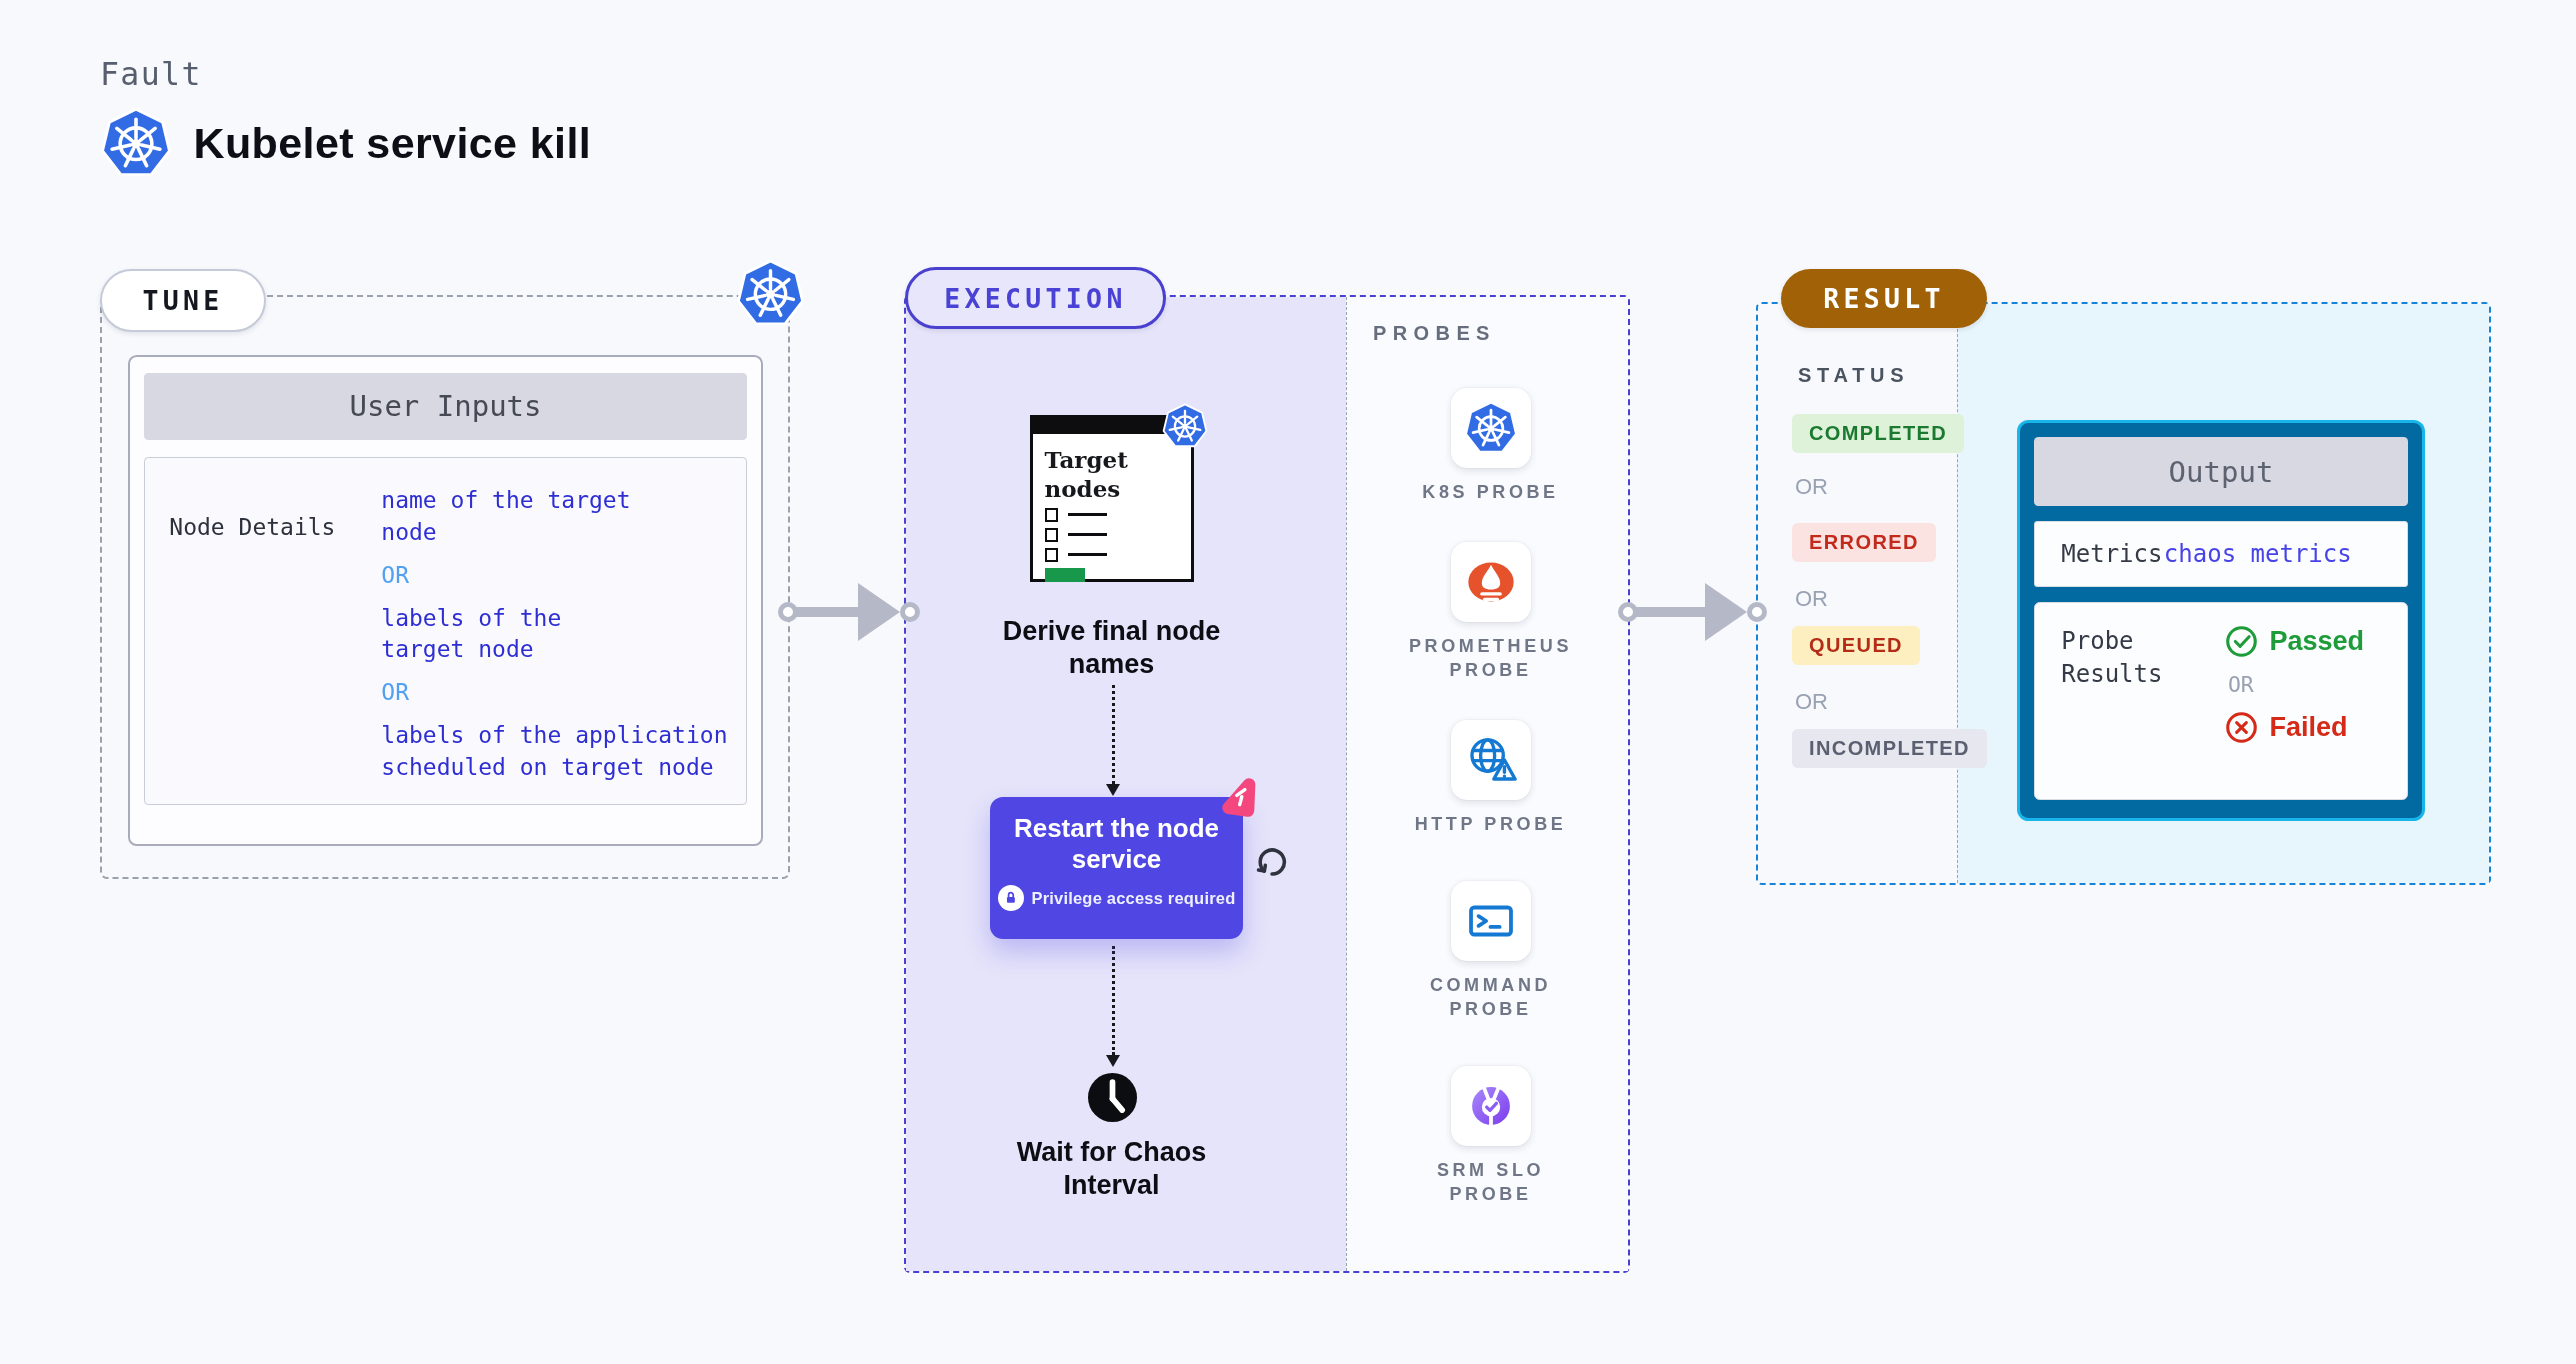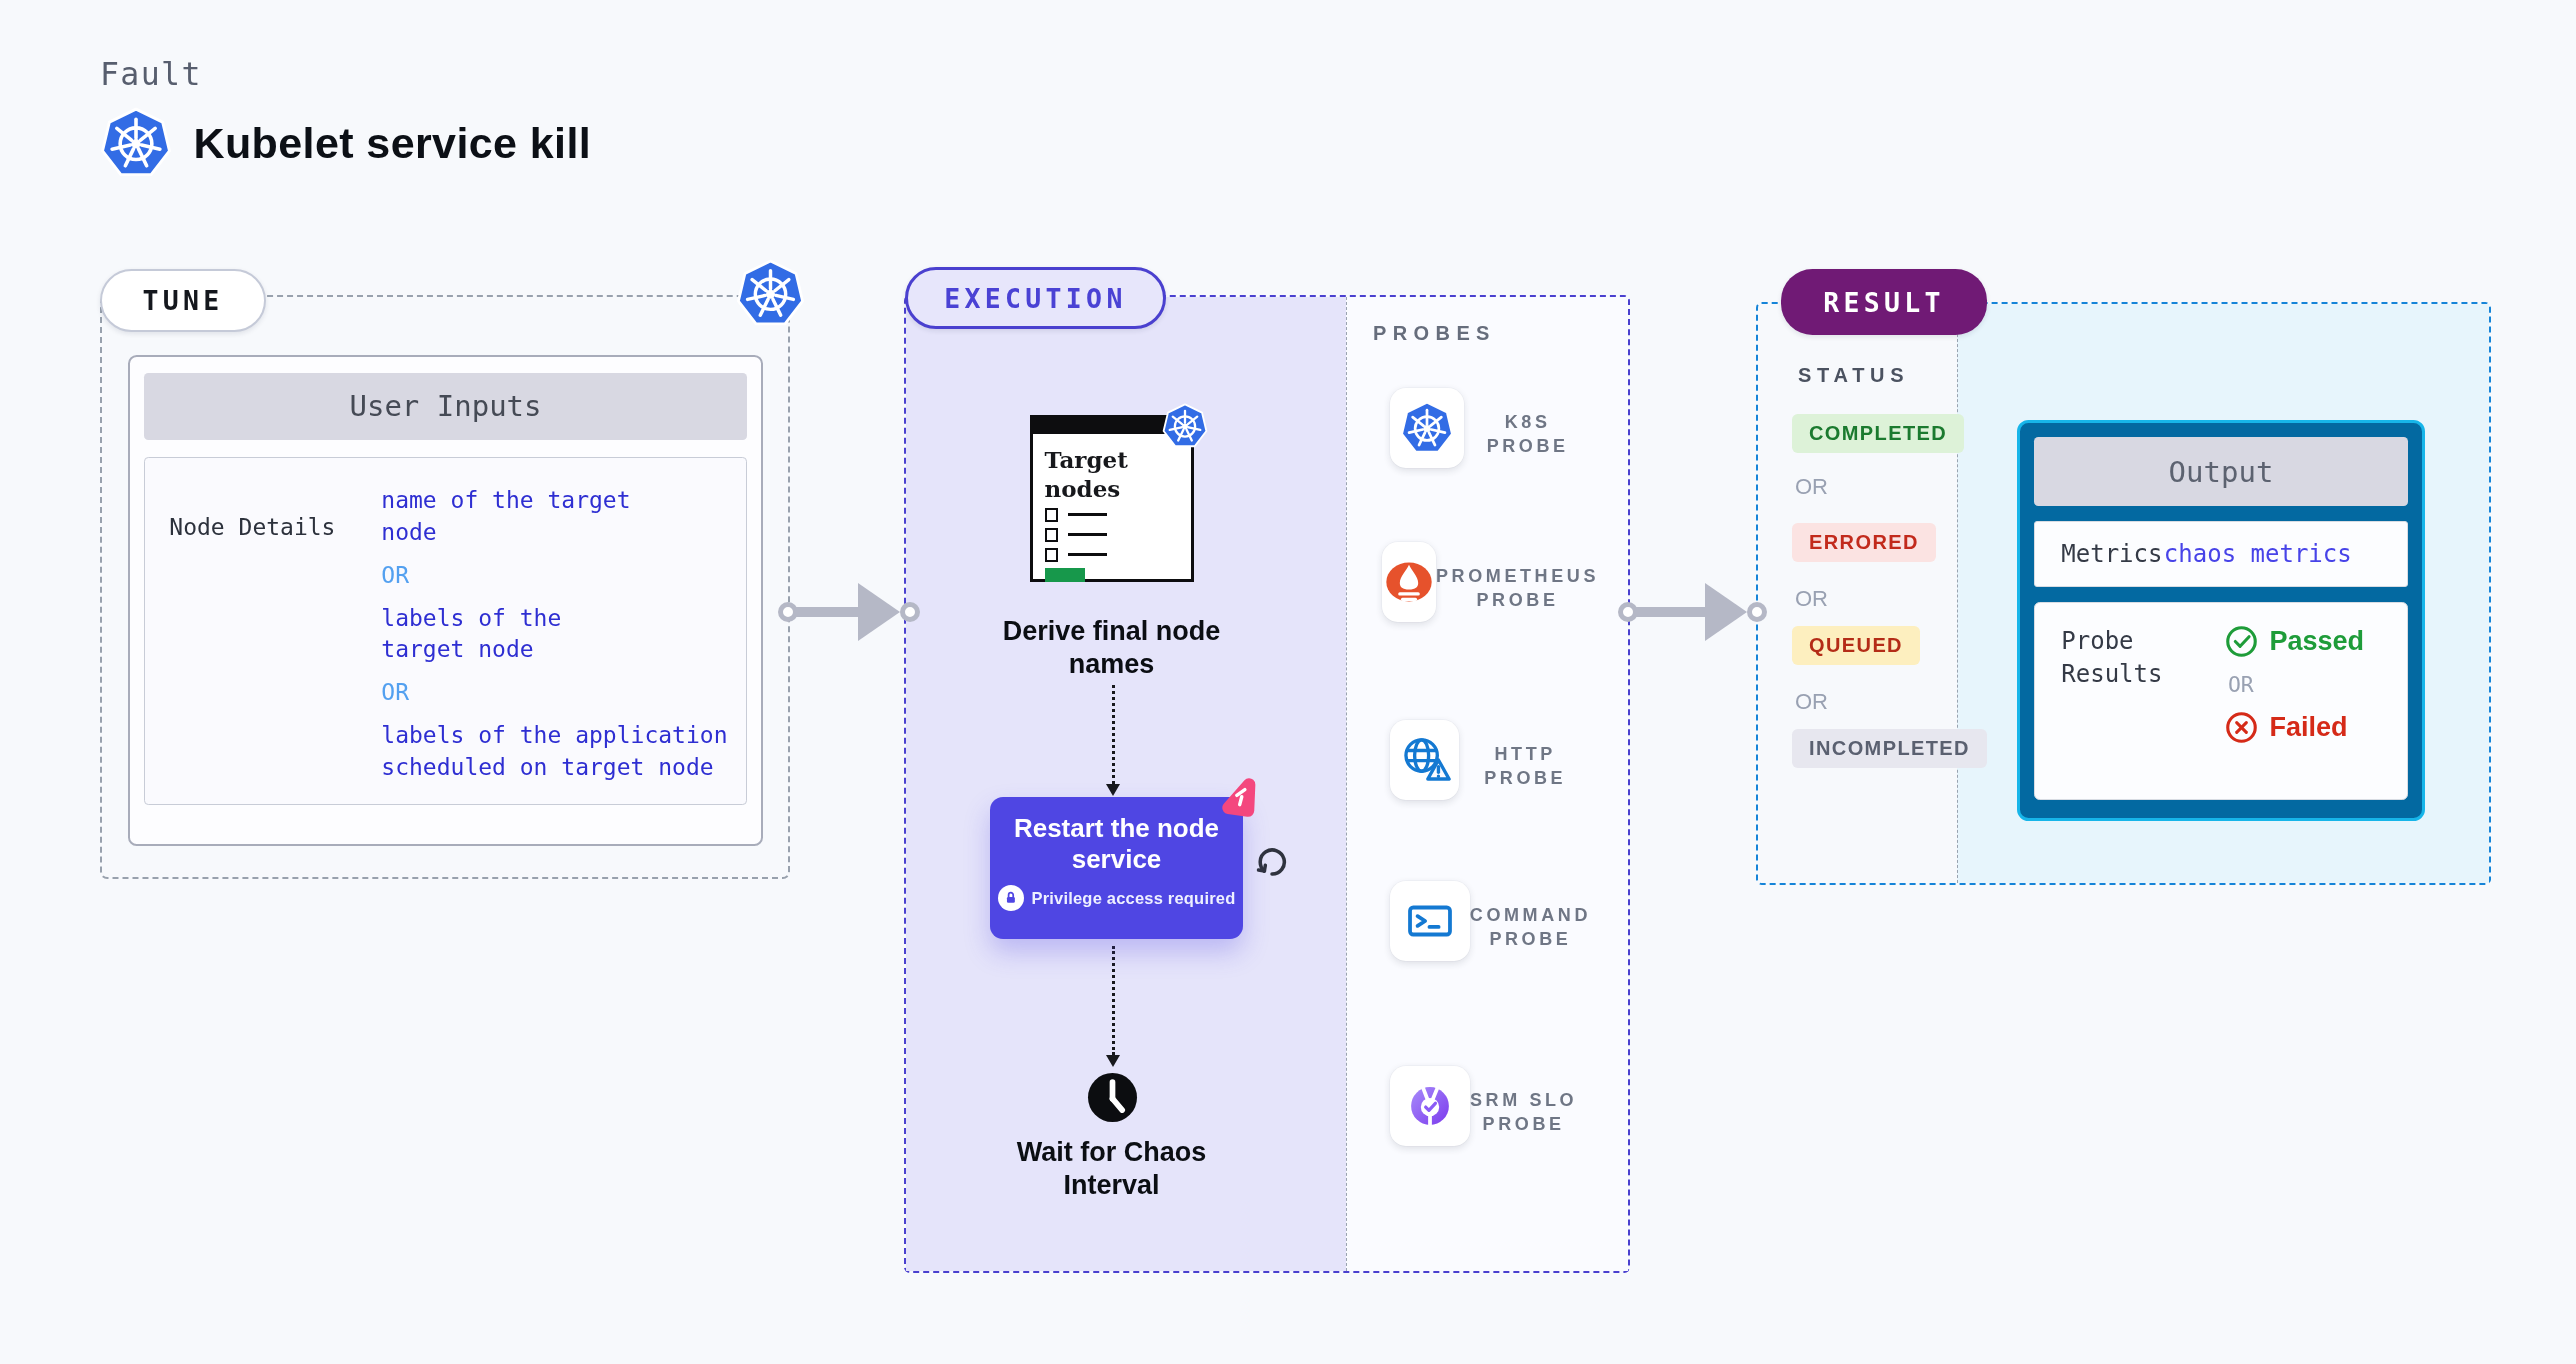--- a/index.html
+++ b/index.html
@@ -16,21 +16,21 @@
 
   
   .pill{display:flex;align-items:center;justify-content:center;border-radius:31.5px;
         font-size:26.5px;font-weight:bold;letter-spacing:4.3px;z-index:6;
         font-family:"DejaVu Sans Mono","Liberation Mono",monospace;
         box-shadow:0 2.1px 5.7px rgba(20,30,60,.10);}
   .tune-pill{left:100px;top:269px;width:162px;height:59px;background:#ffffff;
              border:2.9px solid #c5cad8;color:#14171d;}
   .exec-pill{left:905px;top:267px;width:255px;height:56px;background:#e7e6fb;
              border:3.6px solid #4a40cf;color:#4a42d4;}
-  .result-pill{left:1781px;top:269px;width:206px;height:66px;background:#701a75;
+  .result-pill{left:1781px;top:269px;width:206px;height:59px;background:#a16207;
              border:none;color:#ffffff;}
 
   
   .tune-box{left:100px;top:295px;width:686px;height:580px;border:2.1px dashed #98a1ad;border-radius:7.2px;}
   .exec-box{left:904px;top:295px;width:722px;height:974px;border:2.9px dashed #4a40cf;border-radius:5.7px;}
   .exec-bg-left{position:absolute;left:0;top:0;bottom:0;width:440px;background:#e5e4fa;}
   .probes-col{position:absolute;left:440px;top:0;bottom:0;right:0;background:#fafbff;border-left:1.4px dashed #9aa3b0;}
   .result-box{left:1756px;top:302px;width:731px;height:579px;border:2.9px dashed #1584d8;border-radius:5.7px;}
   .result-cyan{position:absolute;left:199px;top:0;bottom:0;right:0;background:#e7f5fc;border-left:1.4px dashed #9aa3b0;}
 
@@ -74,21 +74,21 @@
   .restart-title{font-size:26px;font-weight:bold;line-height:31.5px;}
   .priv-row{margin-top:9.3px;display:flex;align-items:center;justify-content:center;gap:7.9px;}
   .lock-circle{width:26px;height:26px;background:#fff;border-radius:50%;display:flex;align-items:center;justify-content:center;flex:none;}
   .priv-text{font-size:16.5px;color:#eef0ff;font-weight:600;letter-spacing:0.2px;}
   .pink-chaos{left:1216px;top:775px;width:46px;height:46px;transform:rotate(-6deg);z-index:4;}
   .refresh{left:1255px;top:845px;width:34px;height:34px;}
   .clock{left:1084px;top:1069px;width:57px;height:57px;}
 
   
   .probes-title{left:1373px;top:322px;font-size:20px;font-weight:bold;letter-spacing:6.4px;color:#666d7c;}
-  .probe-item{left:1390px;width:201px;display:flex;flex-direction:row;align-items:center;}
+  .probe-item{left:1390px;width:201px;display:flex;flex-direction:column;align-items:center;}
   .probe-card{width:80px;height:80px;background:#fff;border-radius:15.8px;display:flex;align-items:center;justify-content:center;
               box-shadow:0 2.1px 7.2px rgba(30,40,60,.12),0 0 0 0.7px rgba(30,40,60,.03);}
   .probe-label{margin-top:11.5px;font-size:18px;font-weight:bold;letter-spacing:3.6px;line-height:24px;color:#6f7685;text-align:center;}
 
   
   .status-title{left:1798px;top:364px;font-size:20px;font-weight:bold;letter-spacing:5.7px;color:#4b5260;}
   .status-badge{left:1792px;display:inline-block;padding:7.9px 17px;font-size:20px;font-weight:bold;
                 letter-spacing:1.4px;border-radius:5.7px;}
   .or-label{left:1795px;font-size:22px;color:#99a1b2;}
 

